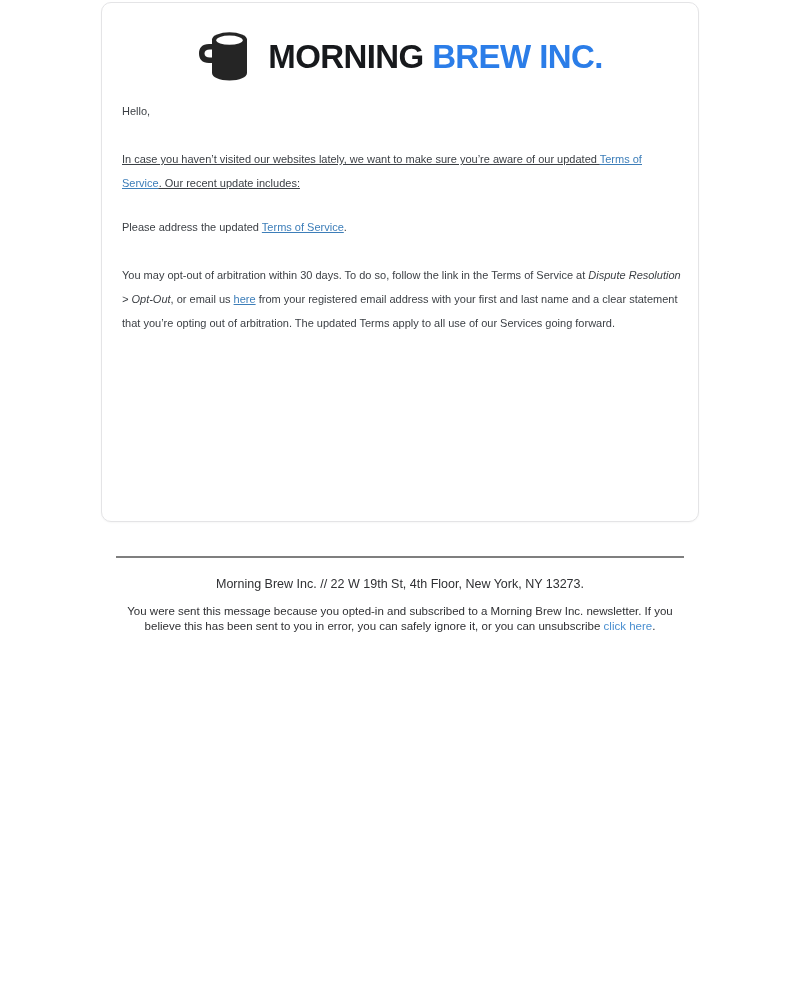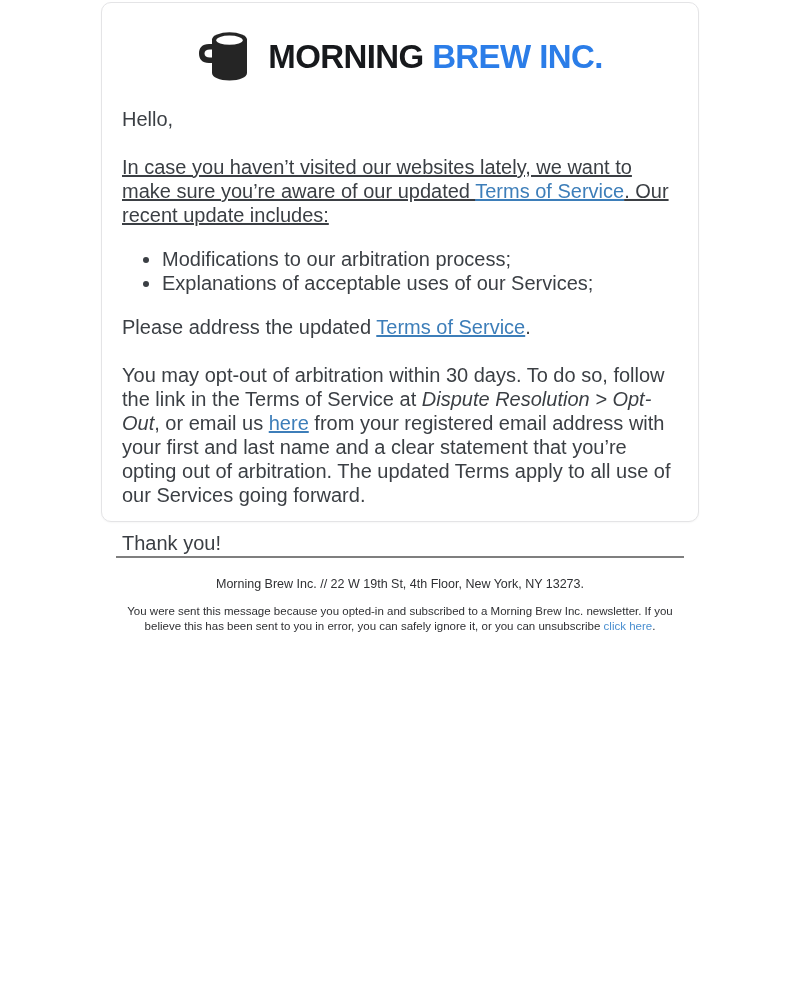--- a/index.html
+++ b/index.html
@@ -62,25 +62,25 @@
     line-height: 1;
     white-space: nowrap;
   }
   .logo-word-1 { color: #17191c; }
   .logo-word-2 { color: #2b7de8; }
 
   
   .body-copy {
     position: absolute;
     left: 20px;
-    top: 104px;
+    top: 96px;
     width: 560px;
     padding: 0 0 0 0;
     color: #3b3f44;
-    font-size: 20px;
+    font-size: 11px;
     line-height: 24px;
   }
   .body-copy p {
     margin: 0 0 24px 0;
   }
   .body-copy p.tight {
     margin-bottom: 20px;
     text-decoration: underline;
   }
   .body-copy ul {
@@ -148,30 +148,25 @@
       </svg>
       <span class="logo-text"><span class="logo-word-1">MORNING</span><span>&nbsp;</span><span class="logo-word-2">BREW INC.</span></span>
     </div>
 
     <div class="body-copy">
 
       <p><span>Hello,</span></p>
 
       <p class="tight"><span>In case you haven’t visited our websites lately, we want to make sure you’re aware of our updated </span><a class="inline-link" href="#">Terms of Service</a><span>. Our recent update includes:</span></p>
 
-      <ul>
-        <li>Modifications to our arbitration process;</li>
-        <li>Explanations of acceptable uses of our Services;</li>
-      </ul>
 
       <p><span>Please address the updated </span><a class="inline-link" href="#">Terms of Service</a><span>.</span></p>
 
       <p><span>You may opt-out of arbitration within 30 days. To do so, follow the link in the Terms of Service at </span><span class="italic-ref">Dispute Resolution &gt; Opt-Out</span><span>, or email us </span><a class="inline-link" href="#">here</a><span> from your registered email address with your first and last name and a clear statement that you’re opting out of arbitration. The updated Terms apply to all use of our Services going forward.</span></p>
 
-      <p><span>Thank you!</span></p>
 
     </div>
   </div>
 
   <div class="footer">
     <hr class="footer-rule">
     <p class="footer-address">Morning Brew Inc. // 22 W 19th St, 4th Floor, New York, NY 13273.</p>
     <p class="footer-legal"><span>You were sent this message because you opted-in and subscribed to a Morning Brew Inc. newsletter. If you believe this has been sent to you in error, you can safely ignore it, or you can unsubscribe </span><a class="unsub-link" href="#">click here</a><span>.</span></p>
   </div>
 

